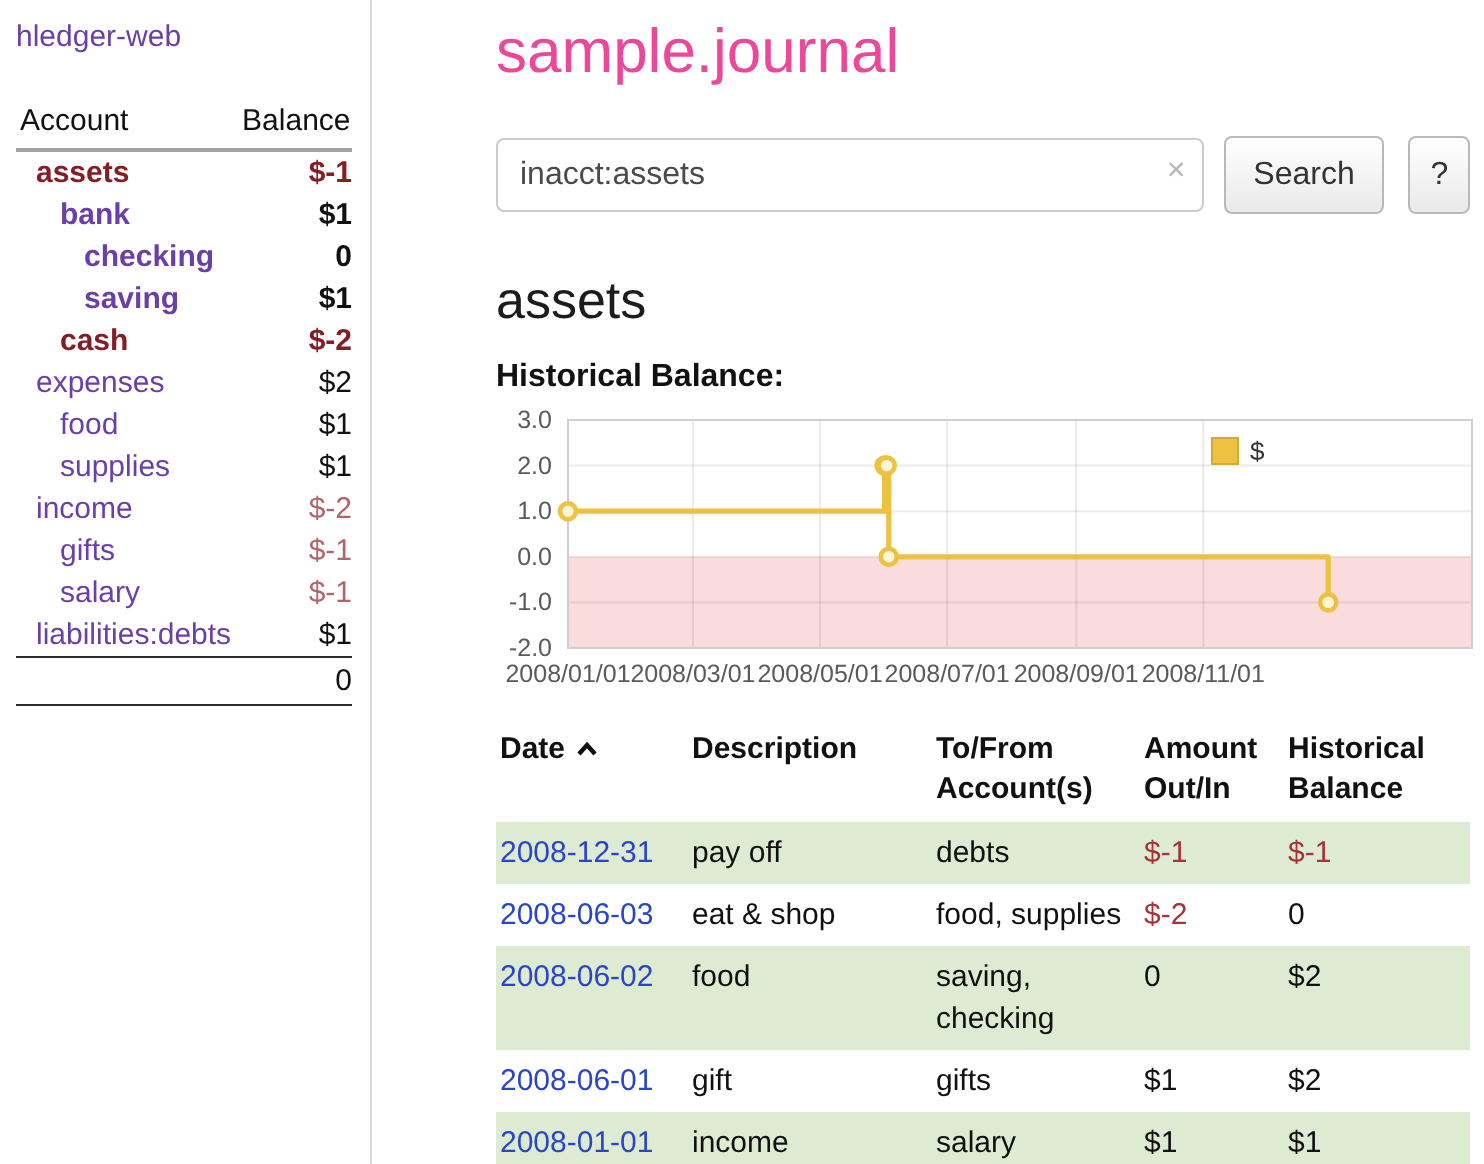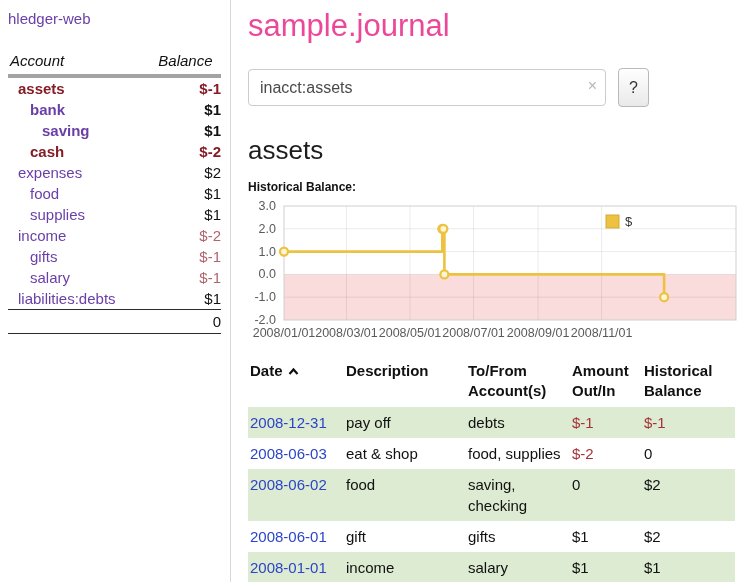--- a/index.html
+++ b/index.html
@@ -4,27 +4,27 @@
 <style>
   * { margin:0; padding:0; box-sizing:border-box; }
   html, body { background:#fff; }
   body {
     width:742px; height:582px; position:relative; overflow:hidden;
     font-family:"Liberation Sans","DejaVu Sans",sans-serif; color:#111;
   }
   a { text-decoration:none; cursor:pointer; }
 
   
-  .sidebar { position:absolute; left:0; top:0; width:231px; height:582px;
+  .sidebar { position:absolute; left:0; top:0; width:186px; height:582px;
              border-right:1px solid #d8d8d8; padding:10px 9px 0 8px; }
   .app-title a, .journal-link a { color:var(--link-purple,#6a3fa8); font-size:15px; }
   .journal-link { margin-top:48px; }
   .acct-table { width:100%; border-collapse:collapse; margin-top:22px; font-size:15px; }
   .acct-table th { font-weight:normal; text-align:left; padding:2px 0 5px 2px;
-                   border-bottom:4px solid #a3a3a3;font-style:italic; }
+                   border-bottom:2px solid #a3a3a3; }
   .acct-table th.right { text-align:center; }
   .acct-table td { padding:2px 0; }
   .acct-table td.bal { text-align:right; white-space:nowrap; }
   .acct-table tfoot td { border-top:1px solid #2b2b2b; border-bottom:1px solid #2b2b2b; padding:3px 0; }
   .bold { font-weight:bold; }
   .c-link { color:var(--link-purple,#6a3fa8); }
   .c-negative { color:var(--negative-dark,#851d26); }
   .c-negative-soft { color:var(--negative-soft,#b2646c); }
   .c-default { color:#111; }
 
@@ -35,21 +35,21 @@
   .search-box { position:relative; flex:0 1 358px; }
   .search-box input { width:100%; height:37px; border:1px solid #ccc; border-radius:4px;
                       padding:0 30px 0 11px; font-size:16px; color:#4a4a4a;
                       font-family:inherit; outline:none; }
   .search-box .clear { position:absolute; right:9px; top:8px; color:#b6b6b6; font-size:16px; }
   .btn { margin-left:10px; height:39px; padding:0 14px; font-size:16px; color:#333;
          background:linear-gradient(#ffffff,#e9e9e9); border:1px solid #b9b9b9;
          border-radius:4px; font-family:inherit; cursor:pointer; white-space:nowrap; }
   .btn.help { margin-left:12px; width:31px; padding:0; }
   h2 { font-size:26px; font-weight:400; margin-top:28px; color:#1c1c1c; }
-  .chart-title { margin-top:14px; font-size:12px; font-weight:bold; }
+  .chart-title { margin-top:14px; font-size:16px; font-weight:bold; }
   .chart-svg { margin-top:6px; display:block; overflow:visible; }
   .chart-svg text { font-size:12.5px; fill:#5a5a5a; }
   .chart-svg text.legend { font-size:13px; fill:#333; }
 
   
   .register { width:100%; border-collapse:collapse; margin-top:14px; font-size:15px; }
   .register th { font-weight:bold; text-align:left; vertical-align:top;
                  padding:3px 6px 5px 2px; line-height:1.35; }
   .register th.right, .register td.right { text-align:left; }
   .register td { padding:5px 6px 5px 2px; vertical-align:top; line-height:1.4; }
@@ -77,20 +77,24 @@
       <tbody id="acct-rows">
           <tr>
             <td><a class="c-negative bold" style="display: inline-block; padding-left: 10px;">assets</a></td>
             <td class="bal c-negative bold">$-1</td>
           </tr>
           <tr>
             <td><a class="c-link bold" style="display: inline-block; padding-left: 22px;">bank</a></td>
             <td class="bal c-default bold">$1</td>
           </tr>
           <tr>
+            <td><a class="c-link bold" style="display: inline-block; padding-left: 34px;">checking</a></td>
+            <td class="bal c-default bold">0</td>
+          </tr>
+          <tr>
             <td><a class="c-link bold" style="display: inline-block; padding-left: 34px;">saving</a></td>
             <td class="bal c-default bold">$1</td>
           </tr>
           <tr>
             <td><a class="c-negative bold" style="display: inline-block; padding-left: 22px;">cash</a></td>
             <td class="bal c-negative bold">$-2</td>
           </tr>
           <tr>
             <td><a class="c-link" style="display: inline-block; padding-left: 10px;">expenses</a></td>
             <td class="bal c-default">$2</td>
@@ -130,20 +134,21 @@
   </aside>
 
   <main class="main">
     <h1>sample.journal</h1>
 
     <div class="search-row">
       <div class="search-box">
         <input type="text" value="inacct:assets" style="">
         <span class="clear">×</span>
       </div>
+      <button class="btn">Search</button>
       <button class="btn help">?</button>
     </div>
 
     <h2>assets</h2>
 
     <div class="chart-title">Historical Balance:</div>
     <svg class="chart-svg" width="490" height="144">
         <rect x="36" y="74.39999999999999" width="452" height="45.60000000000001" fill="#fadcdc"></rect>
         <line x1="36" y1="28.8" x2="488" y2="28.8" stroke="rgba(0,0,0,0.08)"></line>
         <line x1="36" y1="51.6" x2="488" y2="51.6" stroke="rgba(0,0,0,0.08)"></line>

